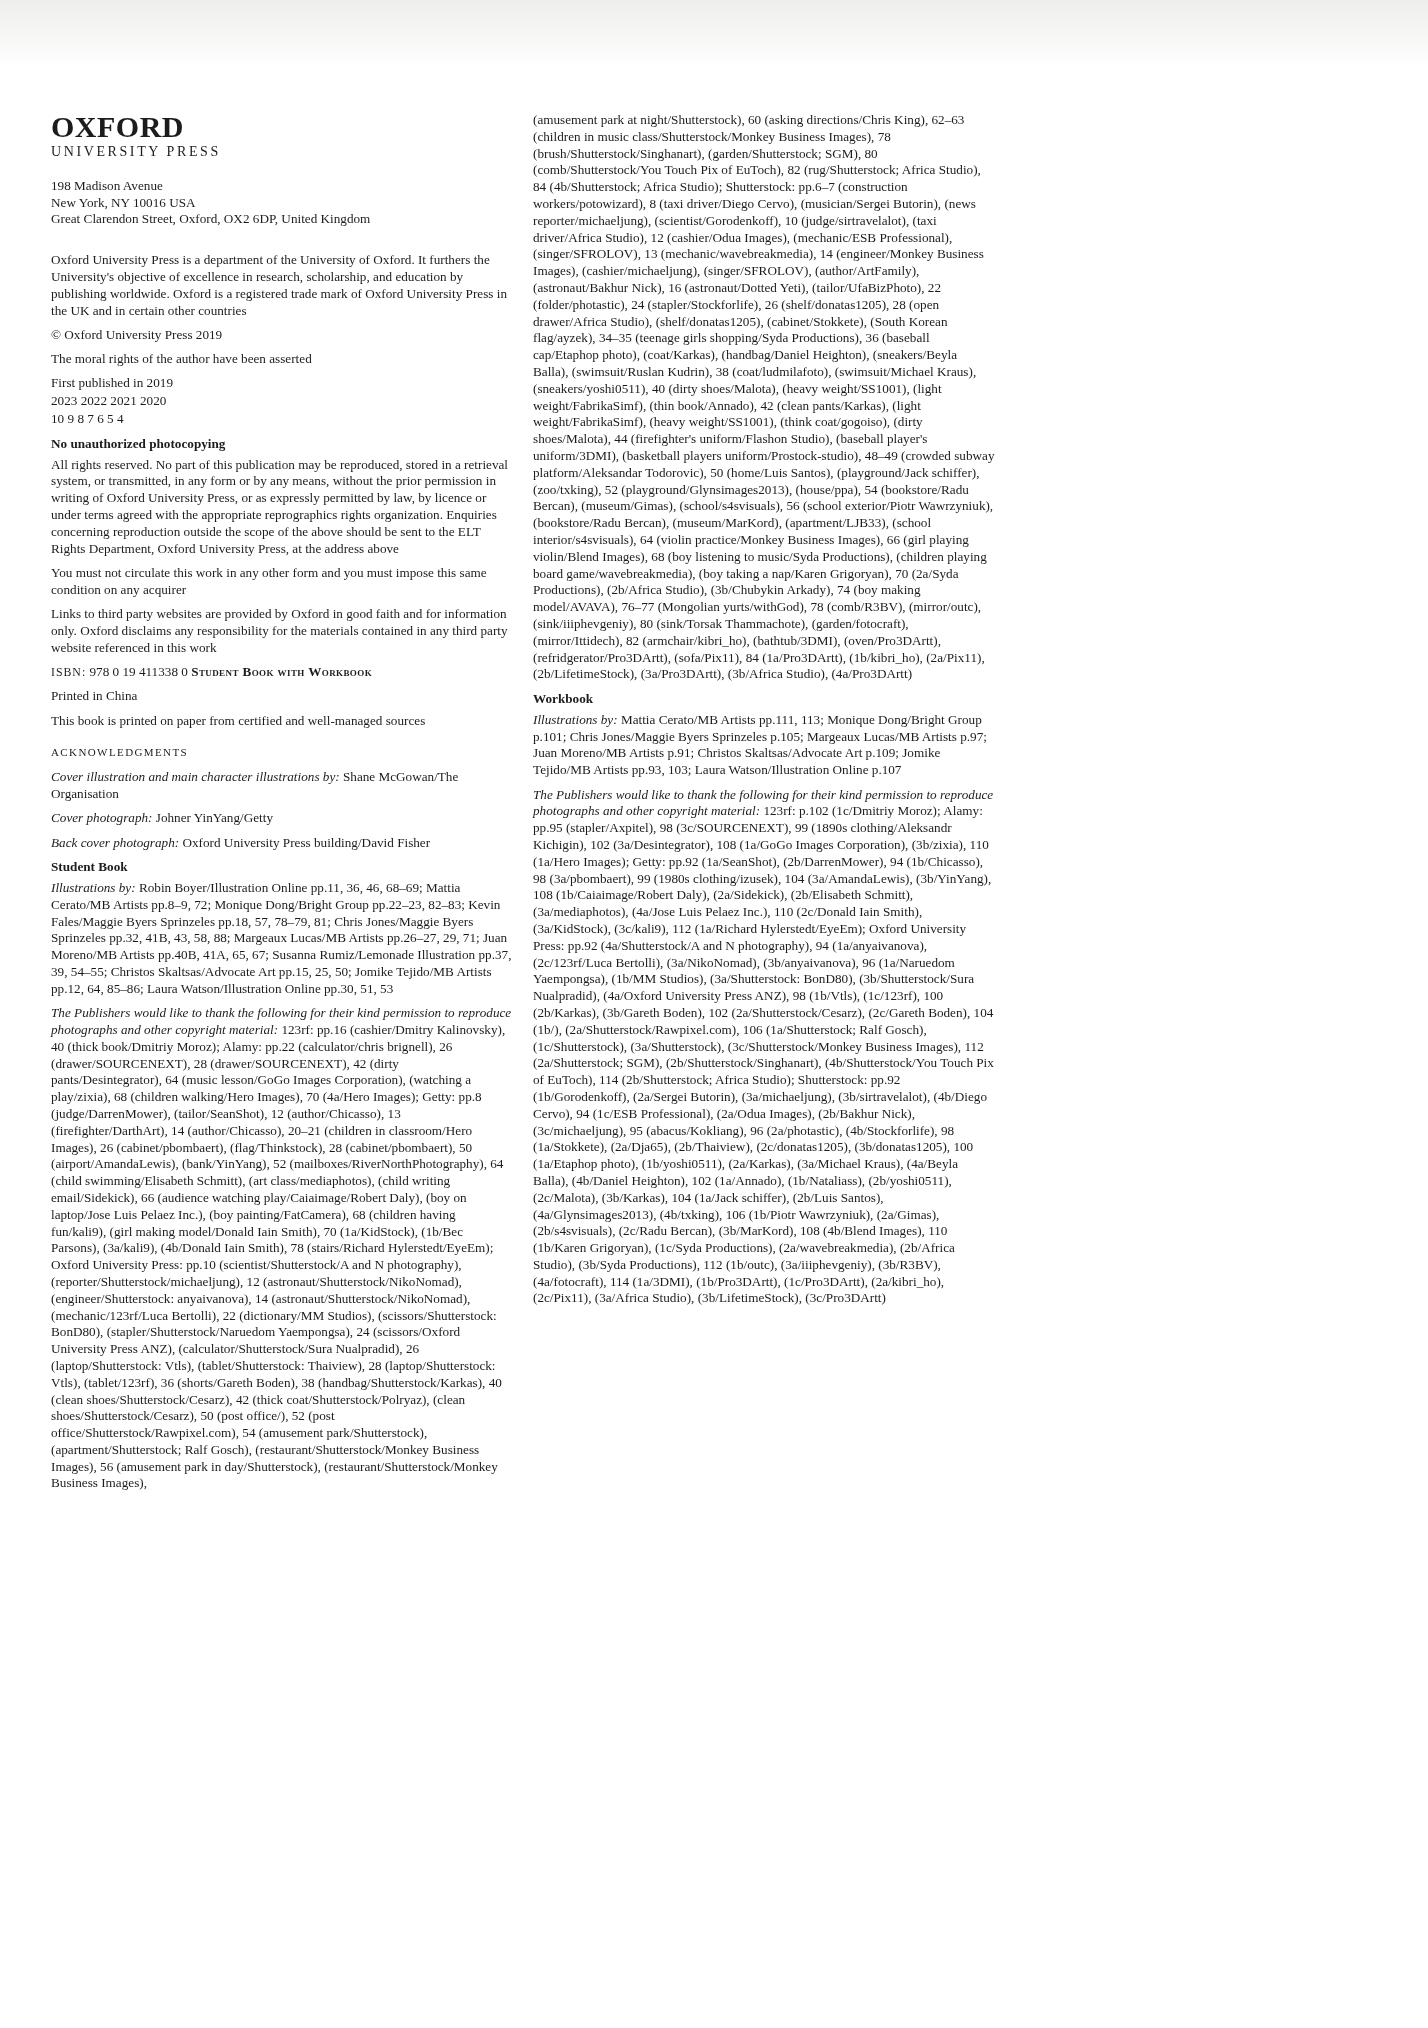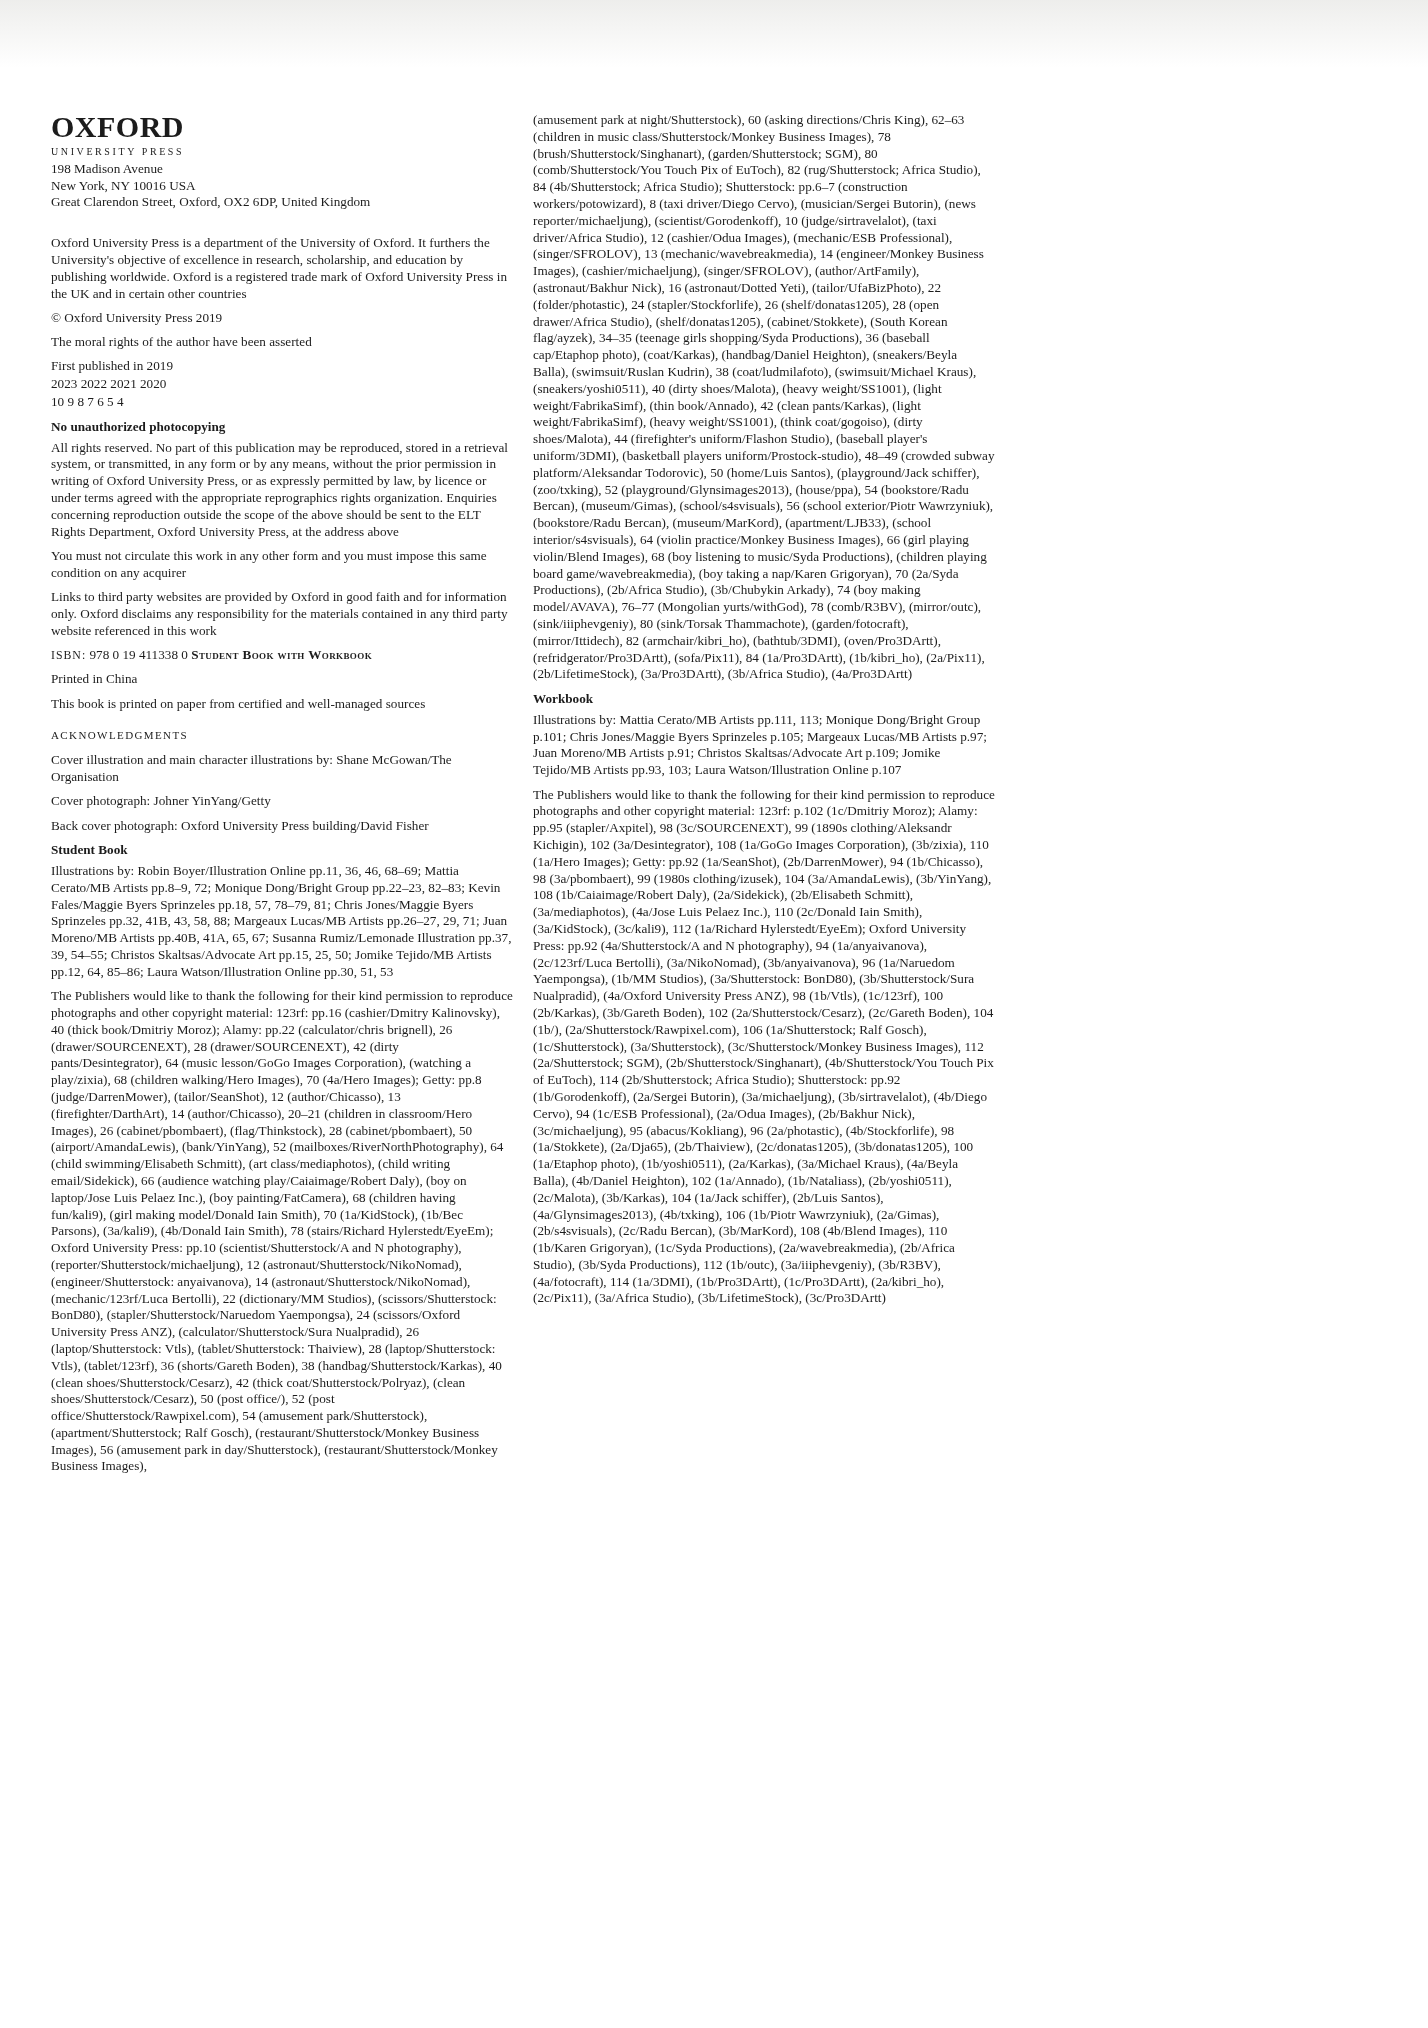--- a/index.html
+++ b/index.html
@@ -12,27 +12,27 @@
   }
   .scan-shade {
     position:absolute; top:0; left:0; right:0; height:90px;
     background:linear-gradient(180deg, rgba(205,205,200,0.35), rgba(255,255,255,0) 75%);
     pointer-events:none;
   }
   .page { display:flex; gap:20px; padding:112px 0 0 51px; }
   .col { width:462px; }
   p { margin-bottom:7.5px; }
   p.tight { margin-bottom:1px; }
-  .it { }
+  .it { font-style:italic; }
   .bold-head { font-weight:bold; margin:8px 0 4px; }
   .ack-head {
     font-size:11px; letter-spacing:1.4px; margin:15px 0 8px; font-weight:normal;
   }
   .oxford-logo { font-size:30px; font-weight:bold; letter-spacing:0.5px; line-height:1; }
-  .oxford-sub { font-size:10px; letter-spacing:2.6px; margin-top:2px; }
+  .oxford-sub { font-size:14px; letter-spacing:2.6px; margin-top:2px; margin-bottom:17px; }
   .addr-line {}
   .addr-block { margin-bottom:24px; }
   .isbn-label { letter-spacing:1px; font-size:11.8px; }
   .sc { font-variant:small-caps; letter-spacing:0.4px;font-weight:bold; }
   .credits { text-align:left; }
 </style>
 </head>
 <body>
 
 <div class="scan-shade"></div>

